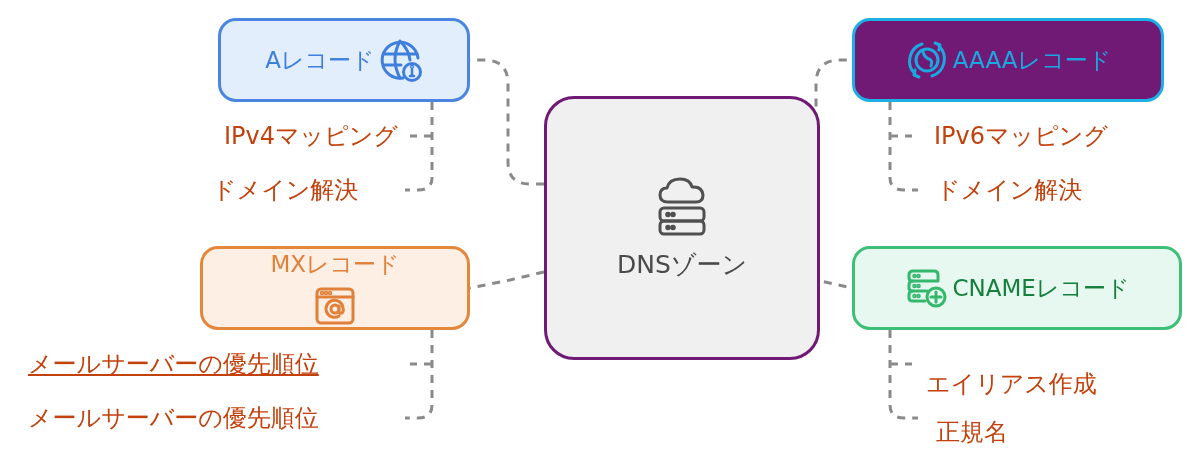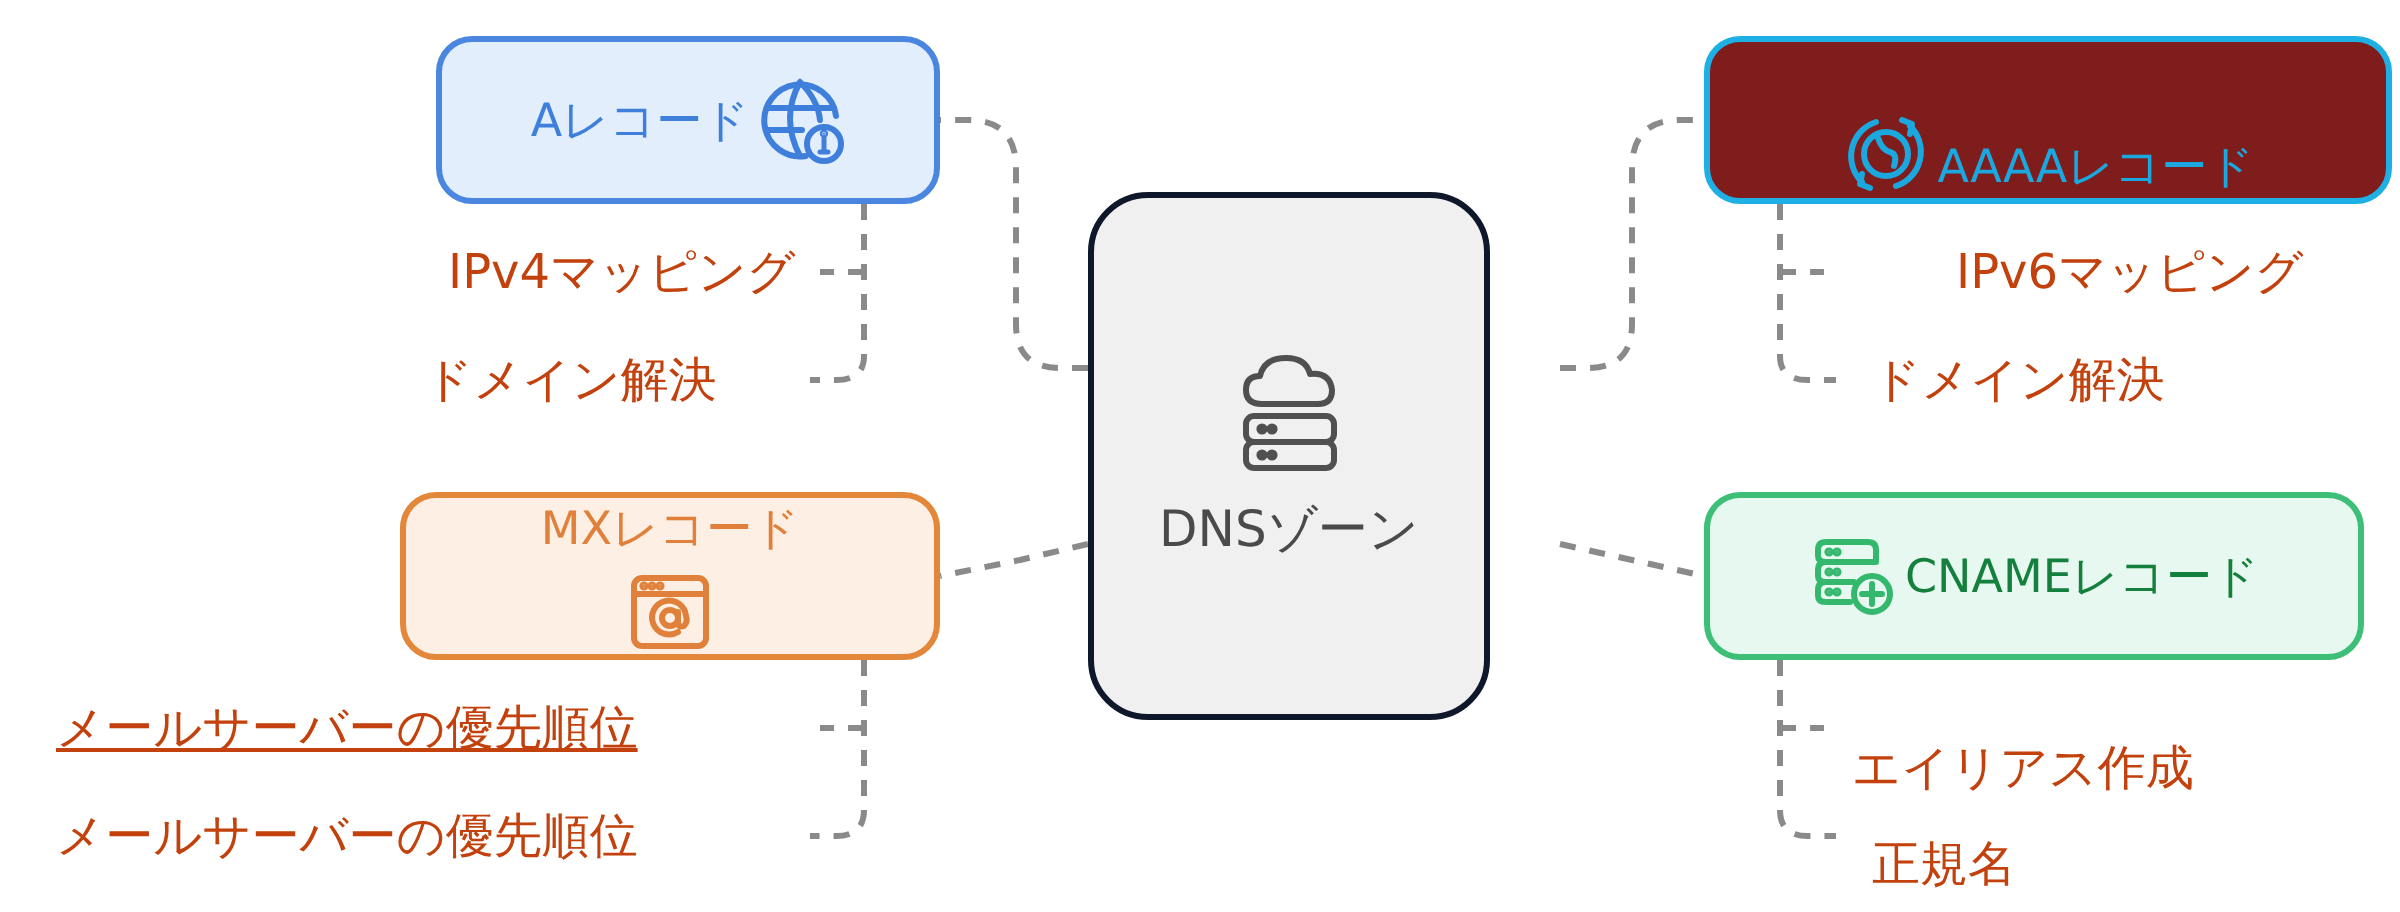--- a/index.html
+++ b/index.html
@@ -2,24 +2,24 @@
 <html><head>
 <meta charset="utf-8">
 <style>
   html, body { margin:0; padding:0; }
   body { width:1200px; height:456px; background:#ffffff; position:relative; overflow:hidden;
          font-family:"DejaVu Sans","Liberation Sans",sans-serif; }
   svg.links { position:absolute; left:0; top:0; width:1200px; height:456px; }
   .node { position:absolute; box-sizing:border-box; border-radius:18px; border:3px solid;
           display:flex; align-items:center; justify-content:center; gap:4px; font-size:23px; }
   .n-a { left:218px; top:18px; width:252px; height:84px; background:#e3eefd; border-color:#4a86e0; color:#3f7fdc; }
-  .n-aaaa { left:852px; top:18px; width:344px; height:84px; background:#7f1d1d; border-color:#1eb0e4; color:#1aa8de;align-items:flex-end; }
+  .n-aaaa { left:852px; top:18px; width:312px; height:84px; background:#701a75; border-color:#1eb0e4; color:#1aa8de; }
   .n-mx { left:200px; top:246px; width:270px; height:84px; background:#fdefe3; border-color:#e3883a; color:#e0803a;flex-direction:column; }
   .n-cname { left:852px; top:246px; width:330px; height:84px; background:#e6f8ef; border-color:#3dbf77; color:#15803d; }
-  .n-center { left:544px; top:96px; width:201px; height:264px; background:#f0f0f0; border:3px solid #0f172a; border-radius:30px;
+  .n-center { left:544px; top:96px; width:276px; height:264px; background:#f0f0f0; border:3px solid #701a75; border-radius:30px;
               flex-direction:column; gap:10px; color:#4a4a4a; font-size:25px; }
   .leaf { position:absolute; font-size:24px; color:#c2410c; white-space:nowrap; }
   .icon { display:inline-flex; }
 </style>
 </head>
 <body>
 
 <svg class="links">
   <g fill="none" stroke="#8a8a8a" stroke-width="3" stroke-dasharray="8 7">
 
@@ -78,21 +78,21 @@
       <path d="M10 36 A18 18 0 0 1 17 6"></path>
       <path d="M34 8 A18 18 0 0 1 27 38"></path>
       <path d="M30 5 L35 7 L34 12"></path>
       <path d="M14 39 L9 37 L10 32"></path>
       <circle cx="22" cy="22" r="11"></circle>
       <path d="M18 14 Q20 20 24 21 Q28 22 26 28"></path>
     </svg>
   </span>
   <span>AAAAレコード</span>
 </div>
-<div class="leaf" style="left:978px; top:120px;">IPv6マッピング</div>
+<div class="leaf" style="left:934px; top:120px;">IPv6マッピング</div>
 <div class="leaf" style="left:936px; top:174px;">ドメイン解決</div>
 
 <div class="node n-mx">
   <span>MXレコード</span>
   <span class="icon">
     <svg width="44" height="44" viewBox="0 0 44 44" fill="none" stroke="#e0803a" stroke-width="3" stroke-linecap="round" stroke-linejoin="round">
       <rect x="4" y="5" width="36" height="34" rx="4"></rect>
       <path d="M4 13 H40"></path>
       <circle cx="9" cy="9" r="0.8" fill="#e0803a"></circle>
         <circle cx="13" cy="9" r="0.8" fill="#e0803a"></circle>

